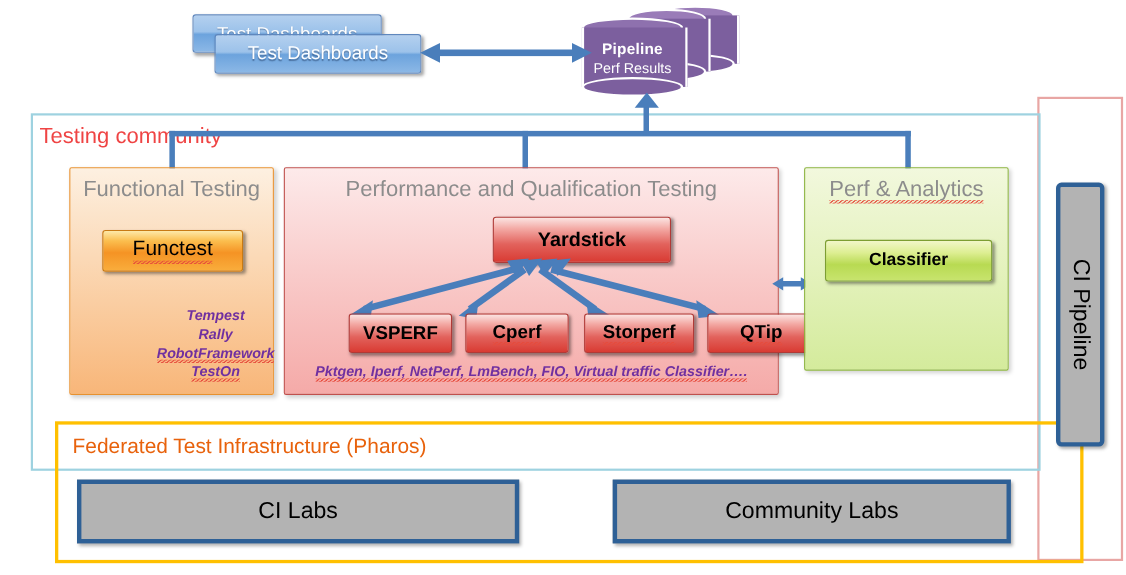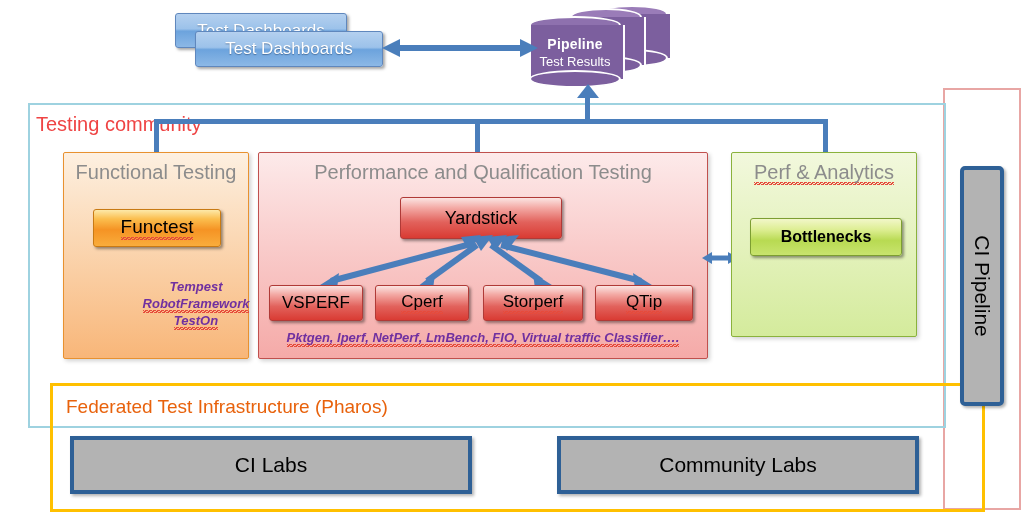--- a/index.html
+++ b/index.html
@@ -48,22 +48,22 @@
     background:linear-gradient(to bottom,#f2f8dd 0%,#e4f2bd 50%,#d4eb9c 100%);}
 
   
   .btn{display:flex;align-items:center;justify-content:center;
        border-radius:3px;box-shadow:2px 2px 3px rgba(0,0,0,.4);
        color:#000000;text-align:center;}
   .btn-orange{border:1px solid #c87a14;font-size:19px;
     background:linear-gradient(to bottom,#fde9a9 0%,#fbbe4e 25%,#f59324 55%,#f9ad3c 100%);}
   .btn-green{border:1px solid #7d9e32;font-size:16px;font-weight:bold;
     background:linear-gradient(to bottom,#f2f7c9 0%,#ddee92 30%,#b8da52 60%,#c8e46e 100%);}
-  .btn-red{border:1px solid #b03a37;font-size:17px;font-weight:normal;
-    background:linear-gradient(to bottom,#fbe4e2 0%,#f3a9a4 25%,#e2625c 60%,#d93b33 100%);}
+  .btn-red{border:1px solid #b03a37;font-size:17px;font-weight:bold;
+    background:linear-gradient(to bottom,#fbe4e2 0%,#f3a9a4 25%,#e2625c 60%,#d93b33 100%);margin-left:48px;}
   .btn-red.big{font-size:18px;}
 
   
   .tools{position:absolute;color:#7030a0;font-style:italic;font-weight:bold;
     font-size:13px;text-align:center;line-height:17px;}
   .sq{background-image:repeating-linear-gradient(135deg,#e64b3c 0 1px,transparent 1px 2px);
       background-repeat:repeat-x;background-size:4px 3px;background-position:bottom left;
       padding-bottom:2px;}
 
   
@@ -115,21 +115,21 @@
     <div class="top" style="background:#9a7cb8;"></div>
     <div class="body"></div>
     <div class="bot"></div>
   </div>
   <div class="cyl" style="left:529px;top:16px;width:92px;height:72px;">
     <div class="top"></div>
     <div class="body"></div>
     <div class="bot"></div>
     <div class="lbl">
       <div class="l1">Pipeline</div>
-      <div class="l2">Test Results</div>
+      <div class="l2">Perf Results</div>
     </div>
   </div>
 
   <div class="wire" style="left:396px;top:45px;width:126px;height:6px;"></div>
   <svg class="abs" style="left:380px;top:34px;width:160px;height:28px;" viewBox="0 0 160 28">
     <polygon points="2,14 20,5 20,23" fill="#4a7ebb"></polygon>
     <polygon points="158,14 140,5 140,23" fill="#4a7ebb"></polygon>
   </svg>
 
   <div class="wire" style="left:154px;top:119px;width:674px;height:5px;"></div>
@@ -141,20 +141,21 @@
     <polygon points="12,0 23,14 1,14" fill="#4a7ebb"></polygon>
   </svg>
 
   <div class="abs panel panel-func" style="left:63px;top:152px;width:186px;height:207px;">
     <div class="panel-title">Functional Testing</div>
     <div class="abs btn btn-orange" style="left:29px;top:56px;width:128px;height:38px;">
       <span class="sq">Functest</span>
     </div>
     <div class="tools" style="left:0;top:125px;width:100%;margin-left:40px;">
       <div>Tempest</div>
+      <div>Rally</div>
       <div><span class="sq">RobotFramework</span></div>
       <div><span class="sq">TestOn</span></div>
     </div>
   </div>
 
   <div class="abs panel panel-perf" style="left:258px;top:152px;width:450px;height:207px;">
     <div class="panel-title">Performance and Qualification Testing</div>
     <div class="abs btn btn-red big" style="left:141px;top:44px;width:162px;height:42px;">
       <span>Yardstick</span>
     </div>
@@ -200,21 +201,21 @@
     <line x1="6" y1="9" x2="30" y2="9" stroke="#4a7ebb" stroke-width="5"></line>
     <polygon points="0,9 10,3 10,15" fill="#4a7ebb"></polygon>
     <polygon points="36,9 26,3 26,15" fill="#4a7ebb"></polygon>
   </svg>
 
   <div class="abs panel panel-analytics" style="left:731px;top:152px;width:186px;height:185px;">
     <div class="panel-title">
       <span class="sq-title">Perf &amp; Analytics</span>
     </div>
     <div class="abs btn btn-green" style="left:18px;top:65px;width:152px;height:38px;">
-      <span>Bottlenecks</span>
+      <span>Classifier</span>
     </div>
   </div>
 
   <div class="abs frame-pharos" style="left:50px;top:383px;width:935px;height:129px;"></div>
   <div class="abs pharos-title" style="left:66px;top:396px;">Federated Test Infrastructure (Pharos)</div>
 
   <div class="abs lab" style="left:70px;top:436px;width:402px;height:58px;">
     <span>CI Labs</span>
   </div>
   <div class="abs lab" style="left:557px;top:436px;width:362px;height:58px;">

